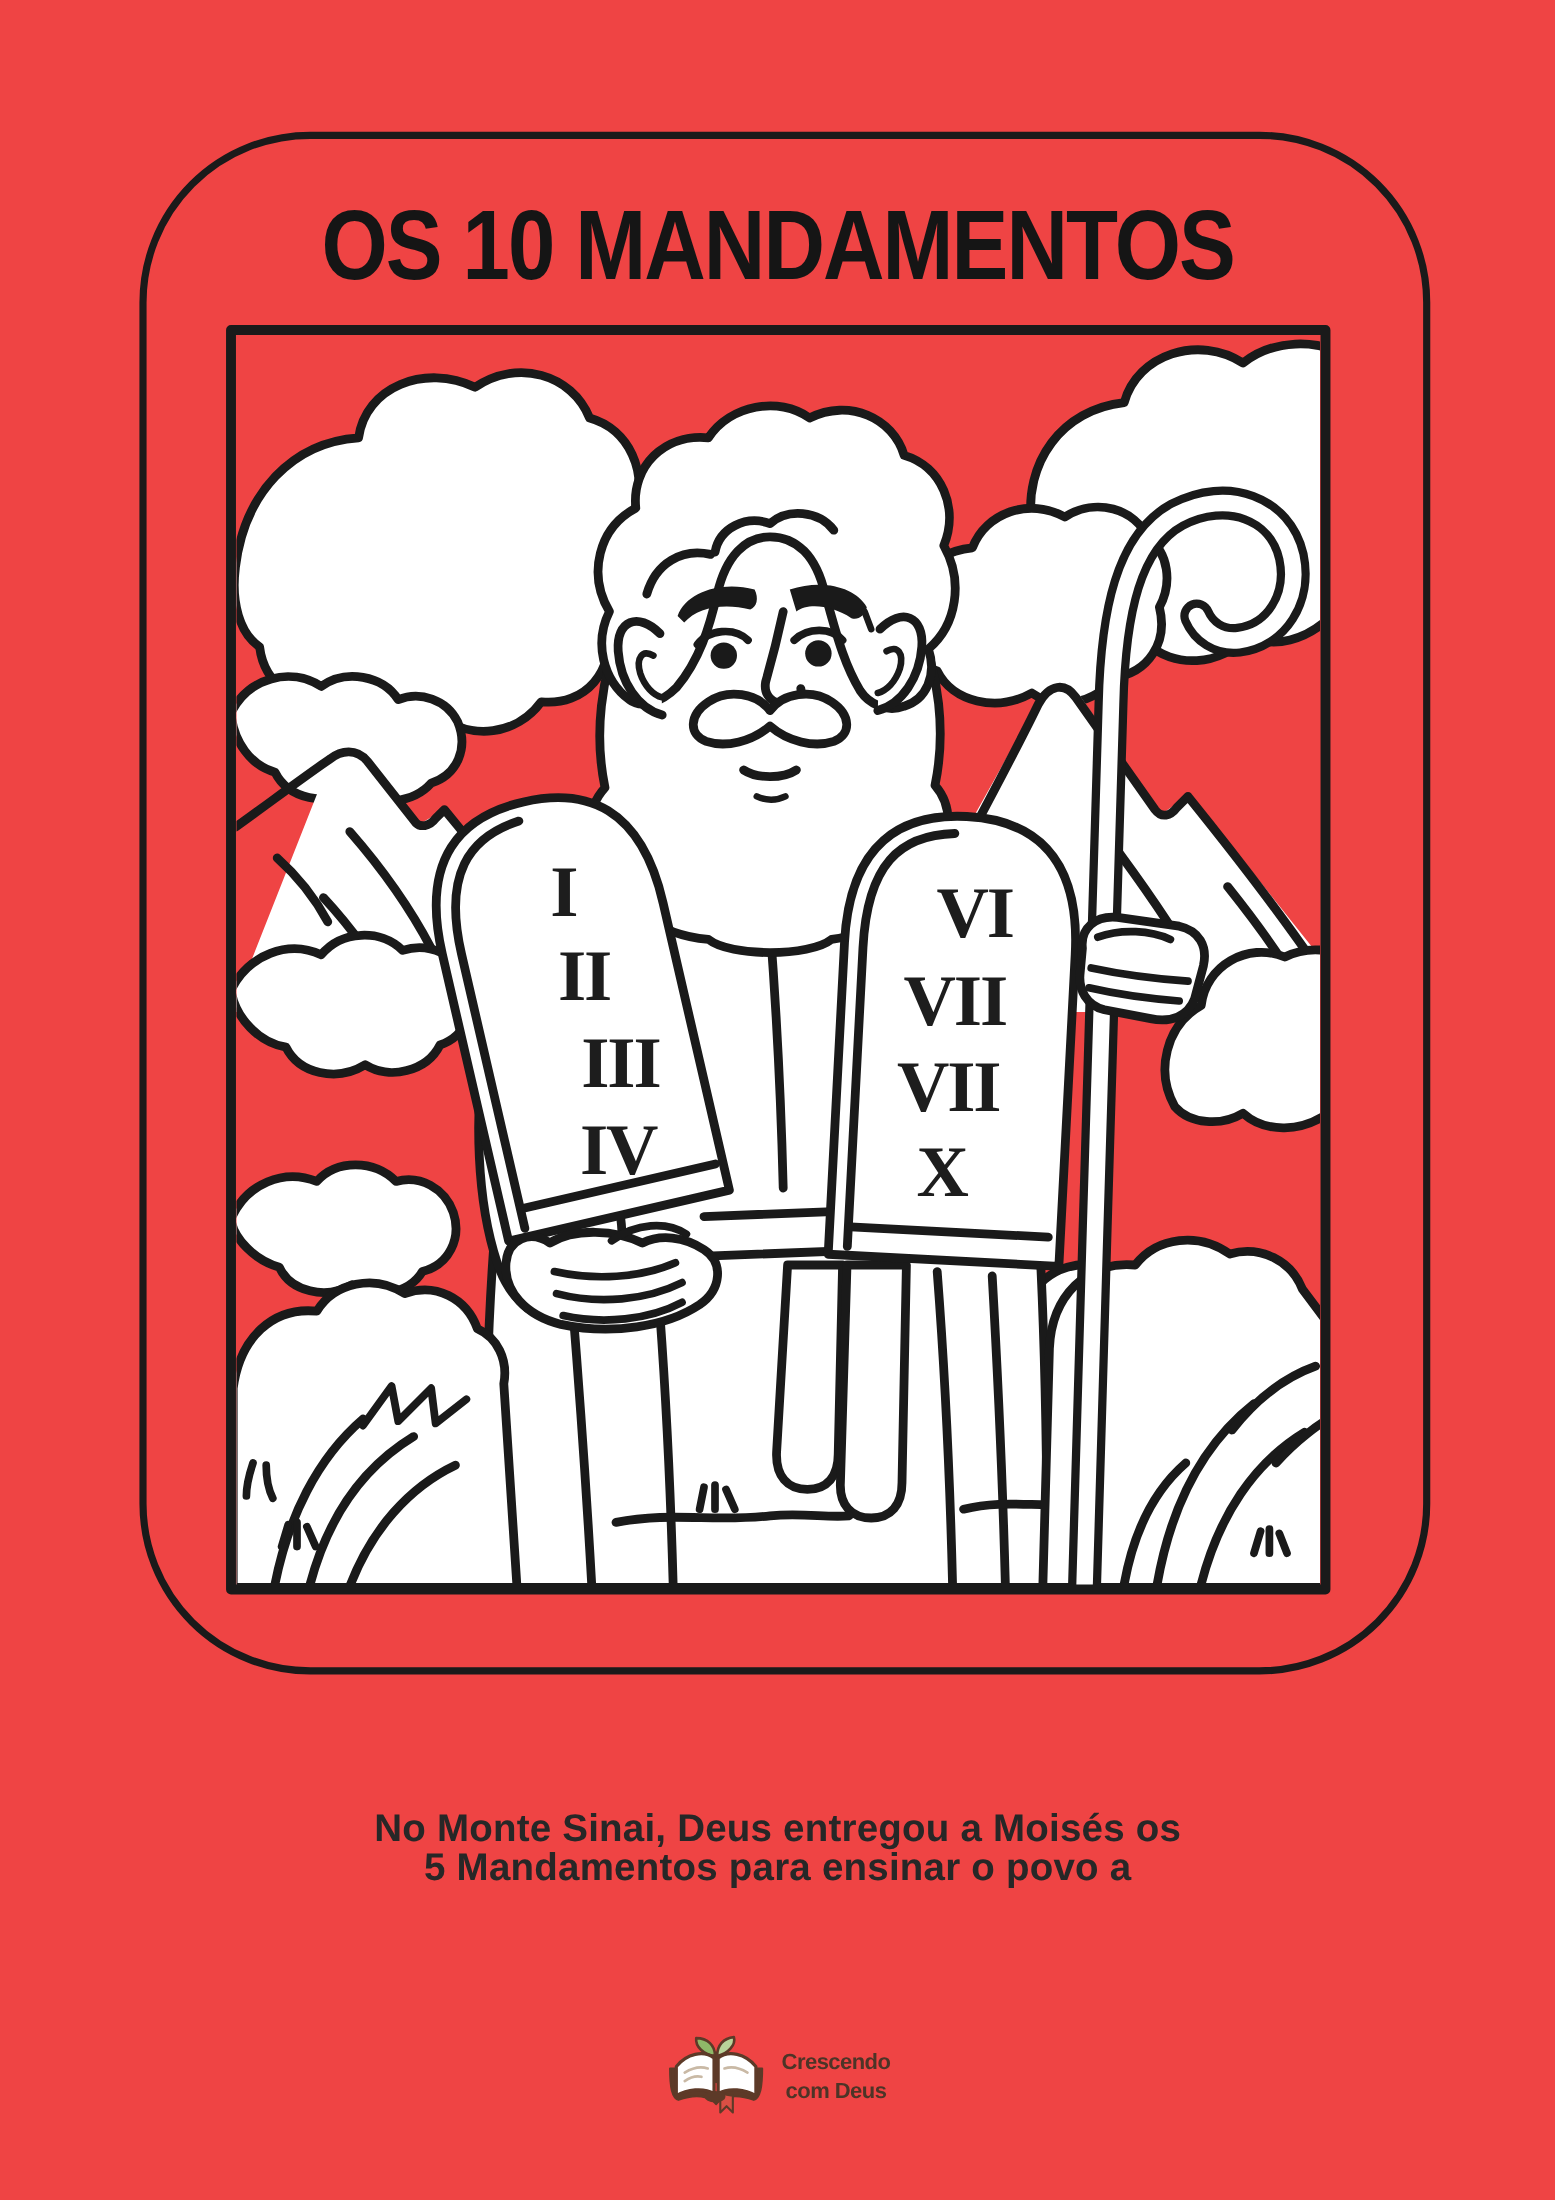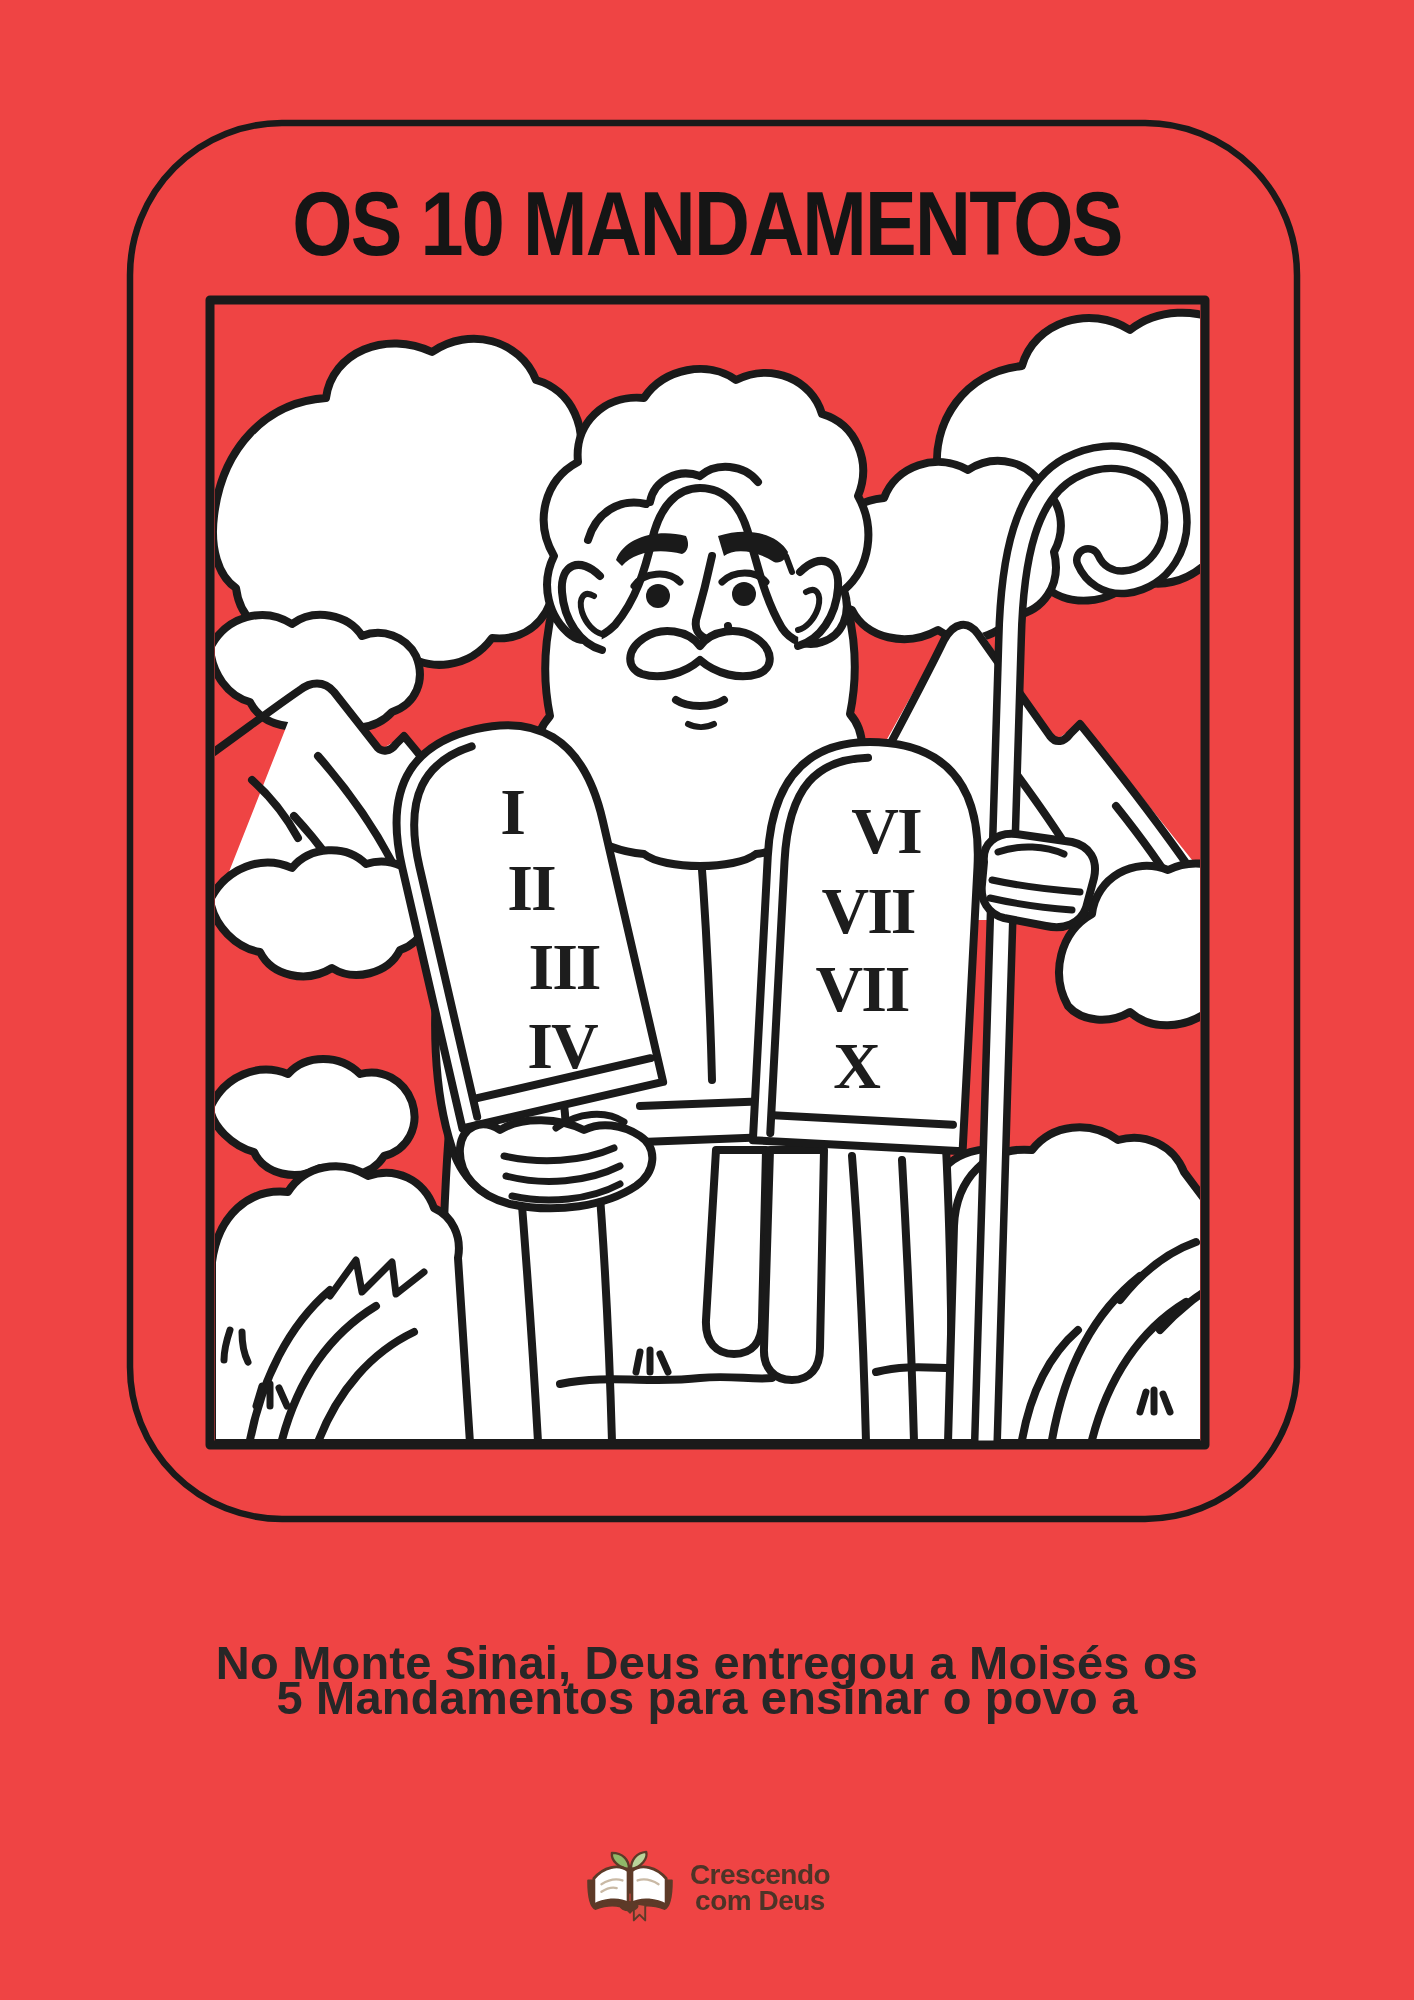--- a/index.html
+++ b/index.html
@@ -13,29 +13,29 @@
     font-size:90px;font-weight:900;letter-spacing:-2px;color:#151515;
     transform:scaleX(.86);transform-origin:50% 50%;white-space:nowrap;line-height:80px;
   }
   .numeral{
     position:absolute;transform:translate(-50%,-50%);
     font-family:"Liberation Serif",serif;font-weight:bold;font-size:66px;color:#1d1d1d;
     white-space:nowrap;letter-spacing:-2px;
   }
   .caption{
     position:absolute;left:0;top:1645px;width:1414px;text-align:center;
-    font-size:47px;line-height:35px;font-weight:600;color:#272727;letter-spacing:.2px;
+    font-size:35px;line-height:35px;font-weight:600;color:#272727;letter-spacing:.2px;
   }
   .logo{
     position:absolute;left:0;top:1848px;width:1414px;height:120px;
     display:flex;align-items:flex-start;justify-content:center;gap:14px;
   }
   .logo-icon{width:92px;height:78px;flex:0 0 auto;margin-top:2px;}
   .logo-text{
-    text-align:center;font-weight:bold;color:#4d3427;font-size:28px;line-height:26px;
+    text-align:center;font-weight:bold;color:#4d3427;font-size:20px;line-height:26px;
     letter-spacing:-.5px;margin-top:14px;
   }
 </style>
 </head>
 <body>
 
 <div class="page">
 
   <svg class="scene-svg" viewBox="0 0 1414 2000">
     <defs>

